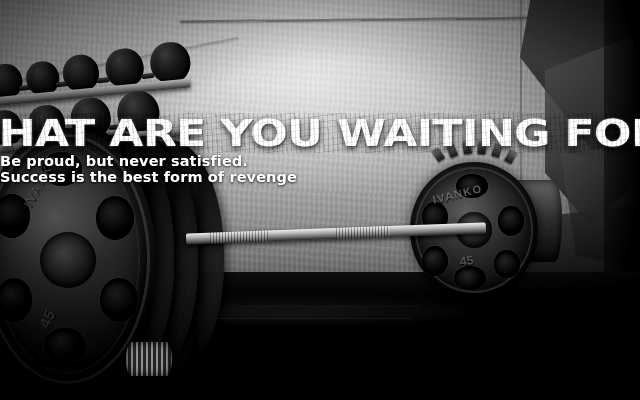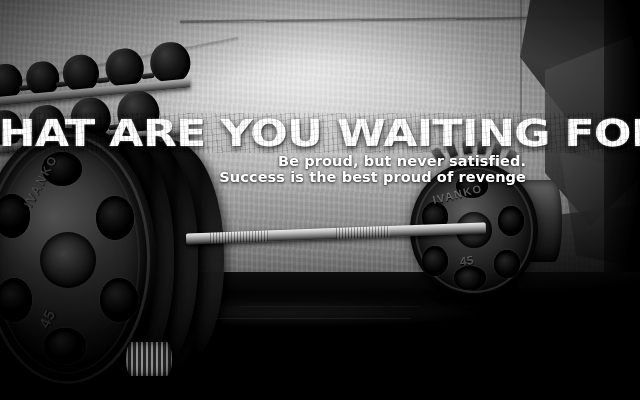--- a/index.html
+++ b/index.html
@@ -277,21 +277,21 @@
     content:"";
     position:absolute;left:0;top:0;right:0;bottom:0;
     background:
       repeating-linear-gradient(88deg, rgba(0,0,0,.00) 0 3px, rgba(0,0,0,.14) 3px 4px),
       repeating-linear-gradient(172deg, rgba(0,0,0,.00) 0 5px, rgba(0,0,0,.10) 5px 6px);
     mix-blend-mode:multiply;
     pointer-events:none;
   }
 
   .sub{
-    position:absolute;left:0;width:526px;text-align:right;
+    position:absolute;left:0;width:526px;text-align:left;
     font-family:"DejaVu Sans",sans-serif;
     font-weight:bold;
     color:#ffffff;
     text-shadow:0 1px 3px rgba(0,0,0,.8), 0 0 1px rgba(0,0,0,.6);
     white-space:nowrap;
   }
   .sub-1{top:153px;font-size:14.5px;letter-spacing:.1px;}
   .sub-2{top:169px;font-size:14.5px;letter-spacing:.1px;}
 </style>
 </head>
@@ -393,16 +393,16 @@
       <div class="rbrand">IVANKO</div>
       <div class="rweight">45</div>
     </div>
   </div>
 
   <div class="vignette"></div>
 
   <div class="text-layer">
     <div class="headline">WHAT ARE YOU WAITING FOR?</div>
     <div class="sub sub-1">Be proud, but never satisfied.</div>
-    <div class="sub sub-2">Success is the best proud of revenge</div>
+    <div class="sub sub-2">Success is the best form of revenge</div>
   </div>
 
 </div>
 
 </body></html>

